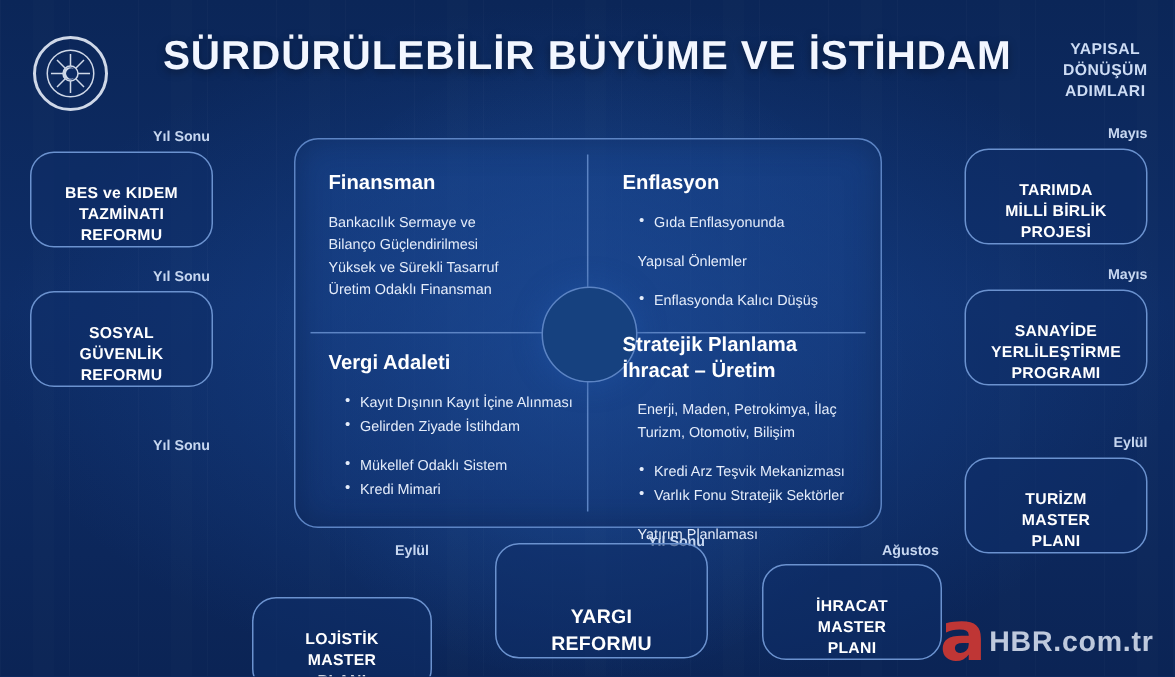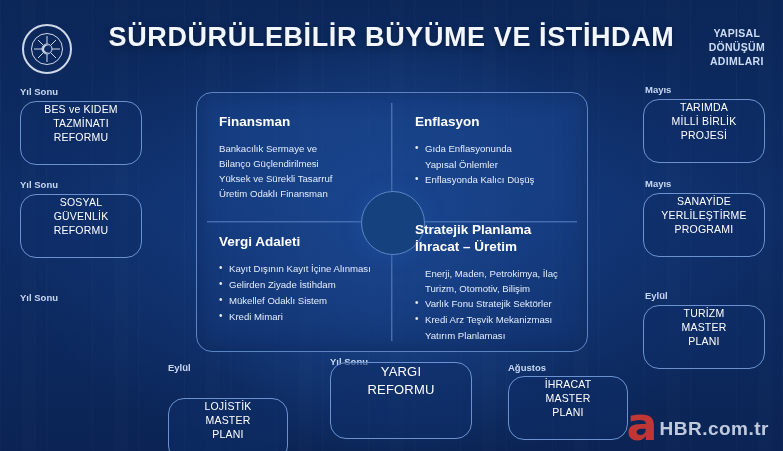--- a/index.html
+++ b/index.html
@@ -63,33 +63,33 @@
     box-shadow:0 0 18px rgba(30,80,160,.6);
   }
   .quad{position:absolute;width:49%;padding:0;}
   .q-tl{left:22px;top:20px;width:165px;}
   .q-tr{left:218px;top:20px;width:160px;}
   .q-bl{left:22px;top:140px;width:165px;}
   .q-br{left:218px;top:128px;width:162px;}
   .q-title{font-size:13.5px;font-weight:bold;color:#ffffff;margin-bottom:11px;line-height:17px;}
   .q-body{font-size:9.6px;line-height:15px;color:#e4ecfa;}
   .q-body .ln{white-space:nowrap;}
-  .q-body ul{margin:0;padding:0;list-style:none;}
+  .q-body ul{margin:11px;padding:0;list-style:none;}
   .q-body li{position:relative;padding-left:10px;margin:0 0 1px 0;white-space:nowrap;}
   .q-body li:before{content:"•";position:absolute;left:0;top:-1px;color:#e4ecfa;font-size:10px;}
   .sub{padding-left:10px;white-space:nowrap;}
   
   .pill{
     position:absolute;border:1.5px solid #6b92cf;border-radius:16px;
     background:rgba(15,46,104,0.55);
-    display:flex;align-items:flex-start;justify-content:center;text-align:center;
-    font-size:10.5px;font-weight:normal;line-height:14px;color:#ffffff;letter-spacing:.2px;
+    display:flex;align-items:flex-end;justify-content:center;text-align:center;
+    font-size:10.5px;font-weight:bold;line-height:14px;color:#ffffff;letter-spacing:.2px;
   }
   .pill-label{
-    position:absolute;font-size:9.5px;font-weight:bold;color:#c7d7f0;text-align:left;white-space:nowrap;
+    position:absolute;font-size:9.5px;font-weight:bold;color:#c7d7f0;text-align:right;white-space:nowrap;
   }
   
   .wm{
     position:absolute;right:14px;bottom:8px;display:flex;align-items:flex-end;gap:2px;opacity:.85;
   }
   .wm .a{
     font-size:46px;line-height:38px;font-weight:bold;color:#e03a2f;font-family:"DejaVu Sans", sans-serif;
   }
   .wm .txt{font-size:19px;font-weight:bold;color:#dfe7f5;letter-spacing:.5px;padding-bottom:3px;}
 </style>
@@ -163,22 +163,22 @@
 
     <div class="quad q-br">
       <div class="q-title">
         <div>Stratejik Planlama</div>
         <div>İhracat – Üretim</div>
       </div>
       <div class="q-body">
         <div class="sub">Enerji, Maden, Petrokimya, İlaç</div>
         <div class="sub">Turizm, Otomotiv, Bilişim</div>
         <ul>
+          <li>Kredi Arz Teşvik Mekanizması</li>
           <li>Varlık Fonu Stratejik Sektörler</li>
-          <li>Kredi Arz Teşvik Mekanizması</li>
         </ul>
         <div class="sub">Yatırım Planlaması</div>
       </div>
     </div>
   </div>
 
   <div class="pill-label" style="left:20px;top:86px;width:120px;">Yıl Sonu</div>
   <div class="pill" style="left:20px;top:101px;width:120px;height:62px;">
     <div>
       <div>BES ve KIDEM</div>

